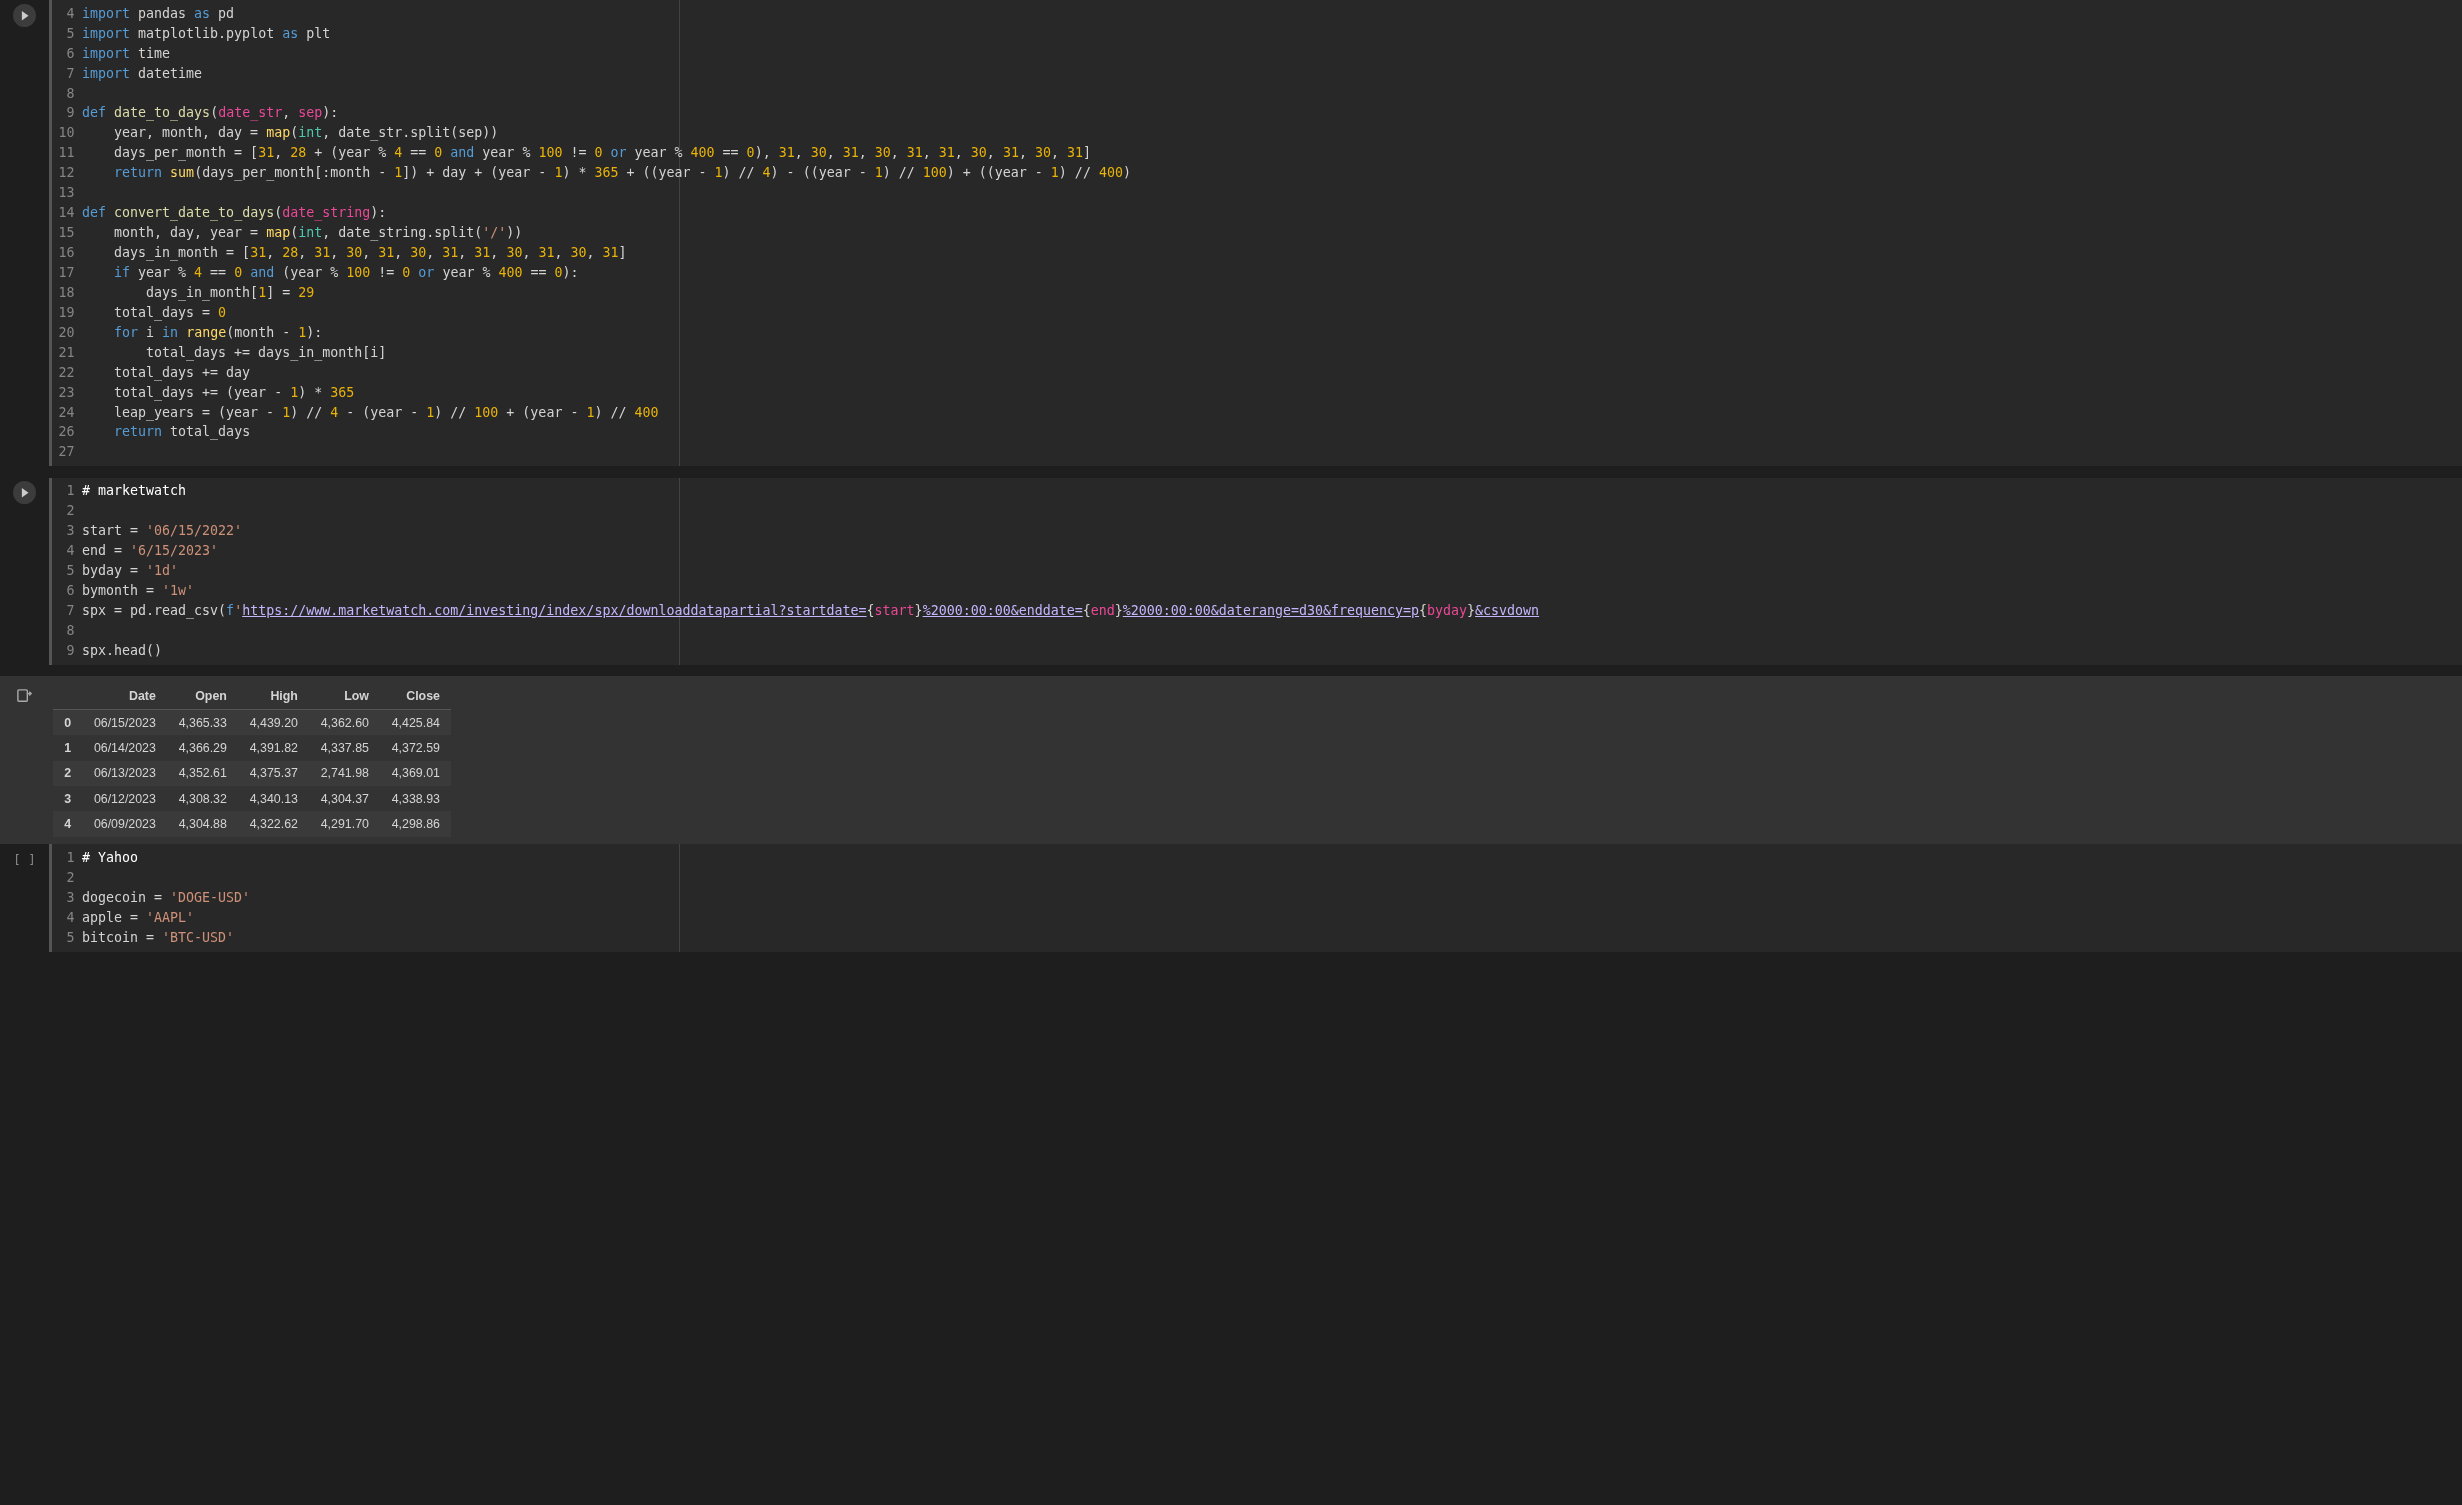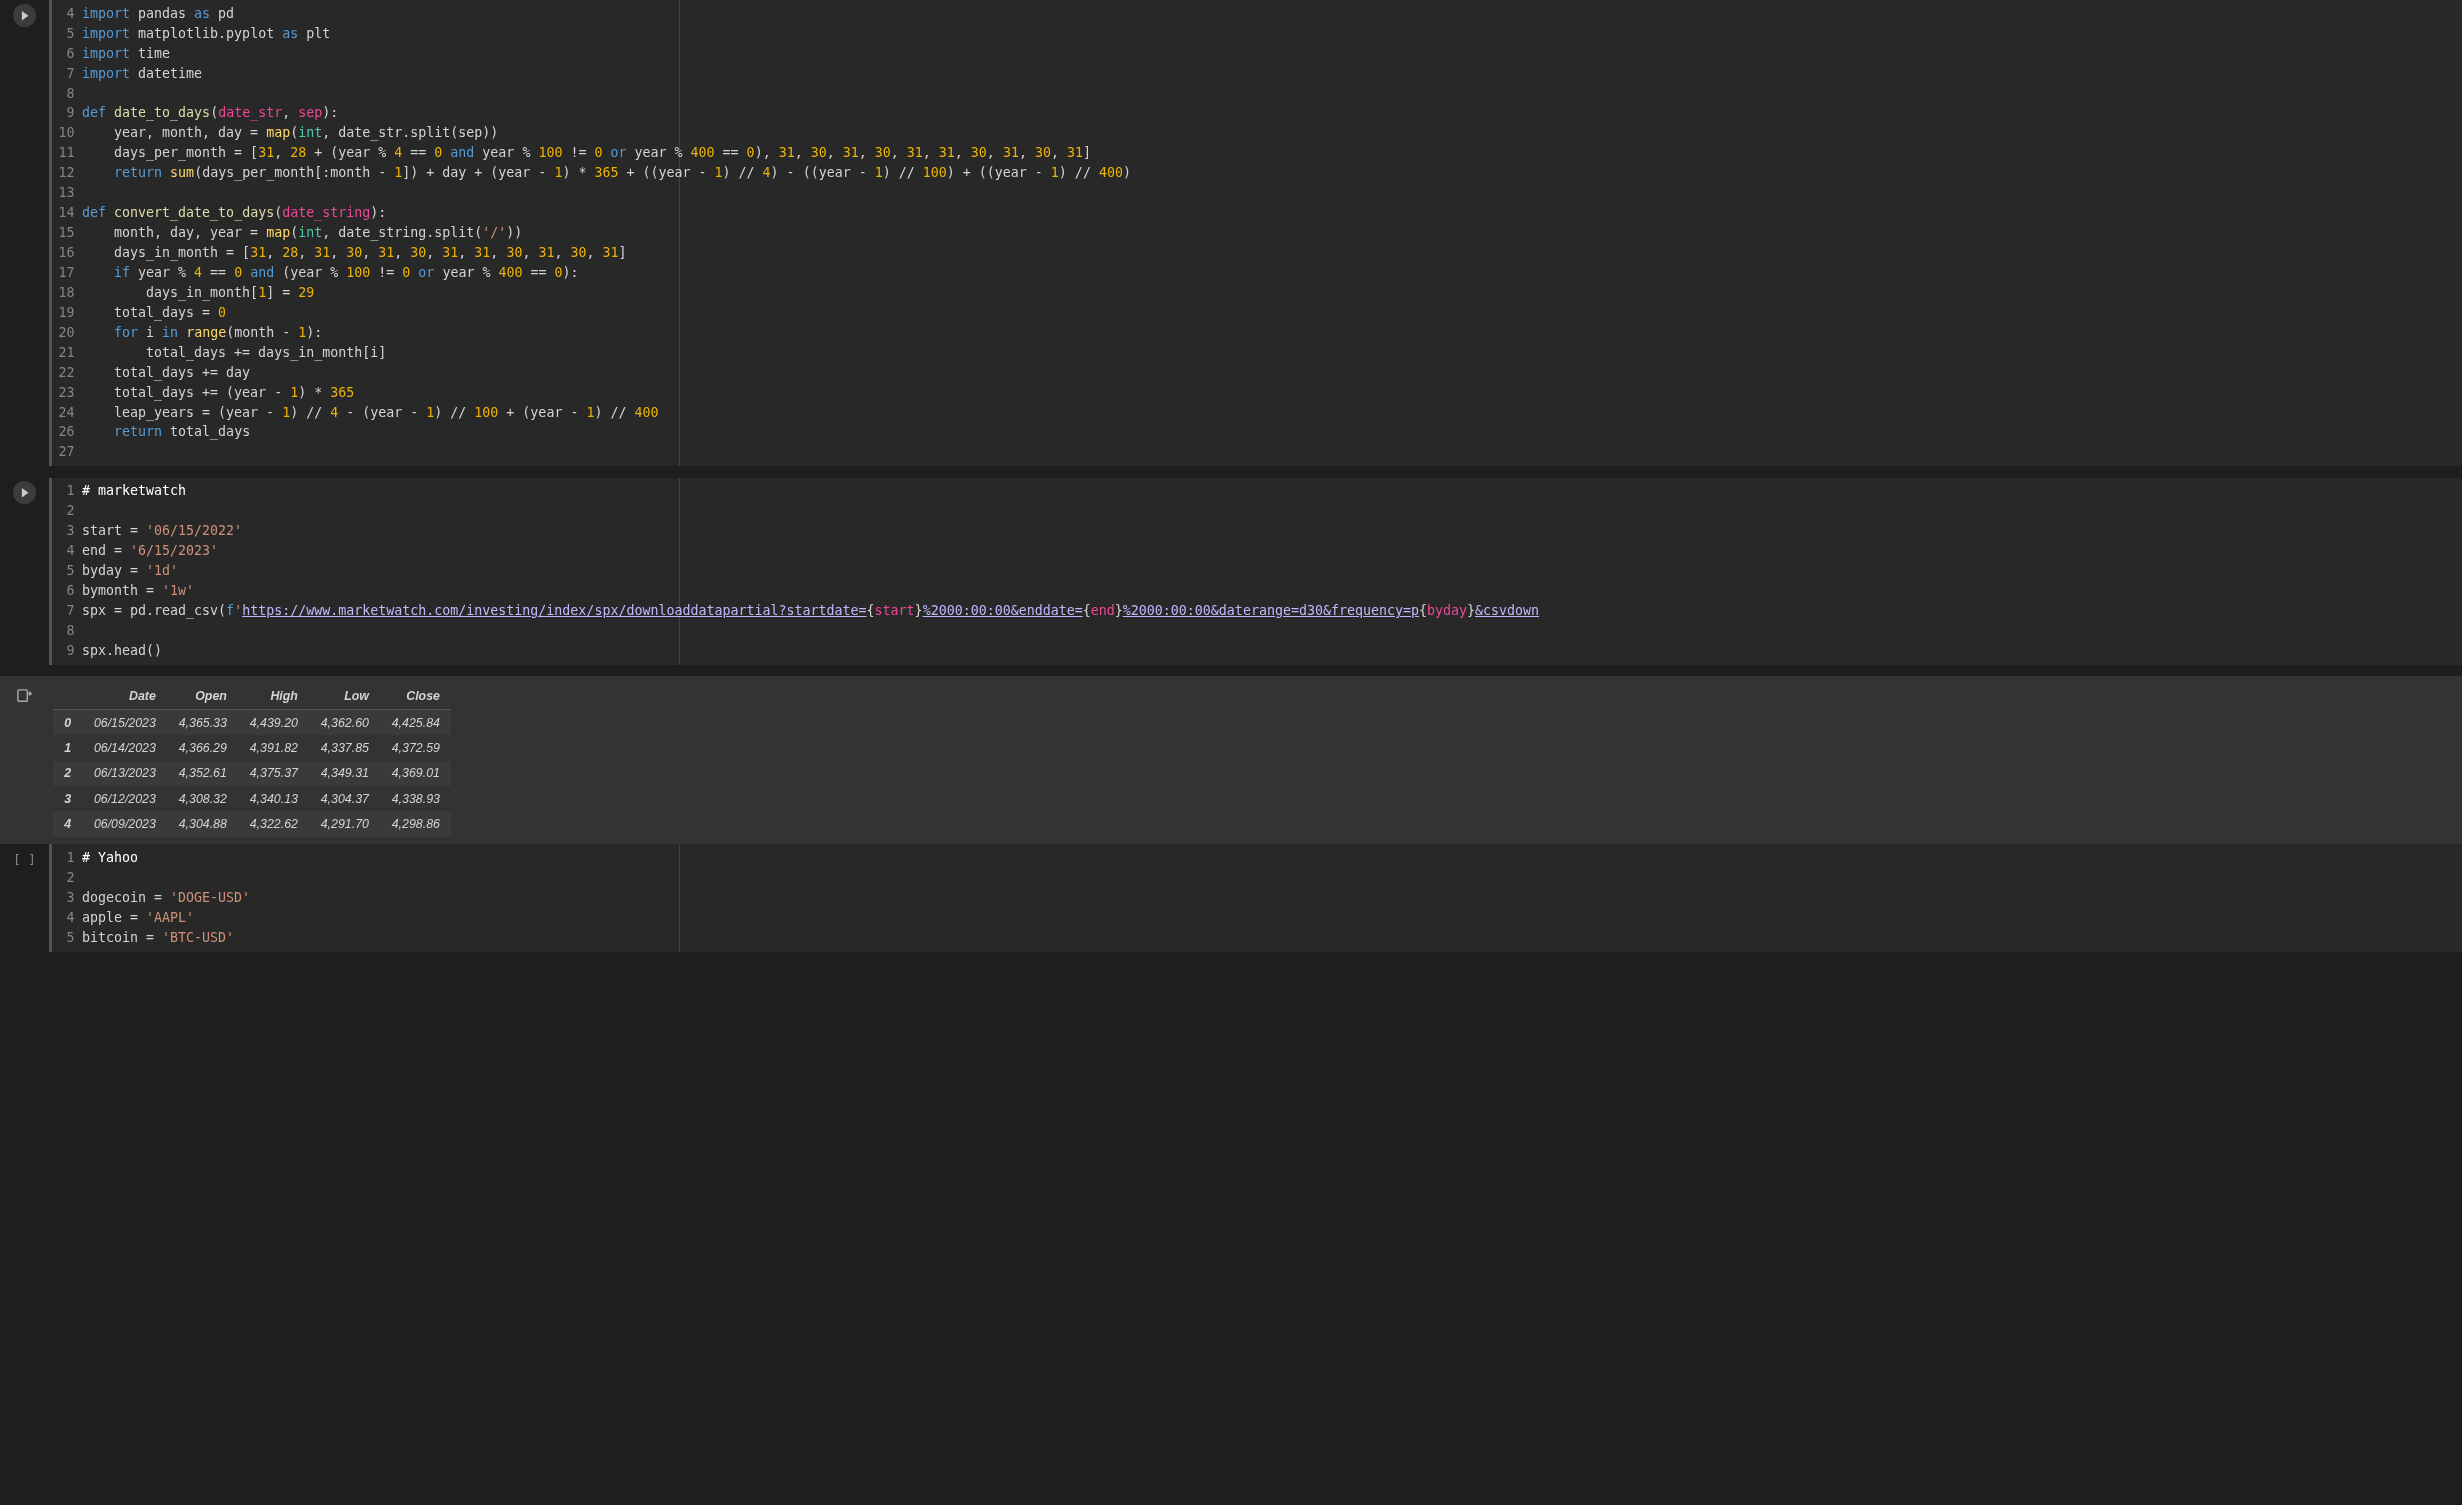--- a/index.html
+++ b/index.html
@@ -94,21 +94,20 @@
 }
 .output-content {
   flex: 1;
   padding-left: 3.8px;
 }
 table.df {
   border-collapse: collapse;
   font-family: -apple-system, BlinkMacSystemFont, "Segoe UI", Helvetica, Arial, sans-serif;
   font-size: 12.4px;
   color: #d4d4d4;
-  font-style: italic;
 }
 table.df th, table.df td {
   padding: 5.7px 11.4px;
   text-align: right;
 }
 table.df thead th {
   font-weight: bold;
   border-bottom: 1px solid #555;
 }
 table.df tbody tr:nth-child(odd) {
@@ -226,21 +225,21 @@
               <td>4,366.29</td>
               <td>4,391.82</td>
               <td>4,337.85</td>
               <td>4,372.59</td>
             </tr>
             <tr>
               <th>2</th>
               <td>06/13/2023</td>
               <td>4,352.61</td>
               <td>4,375.37</td>
-              <td>4,349.31</td>
+              <td>2,741.98</td>
               <td>4,369.01</td>
             </tr>
             <tr>
               <th>3</th>
               <td>06/12/2023</td>
               <td>4,308.32</td>
               <td>4,340.13</td>
               <td>4,304.37</td>
               <td>4,338.93</td>
             </tr>

